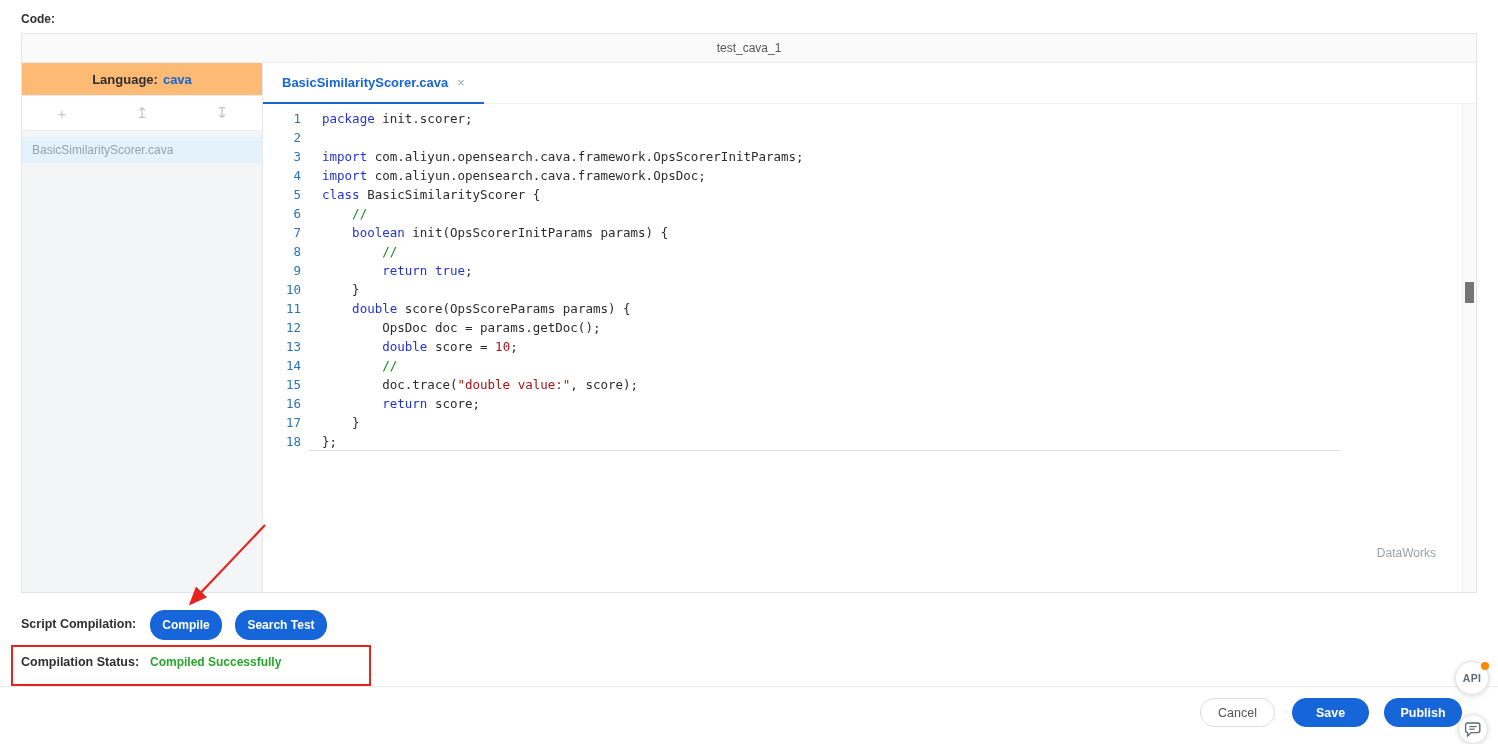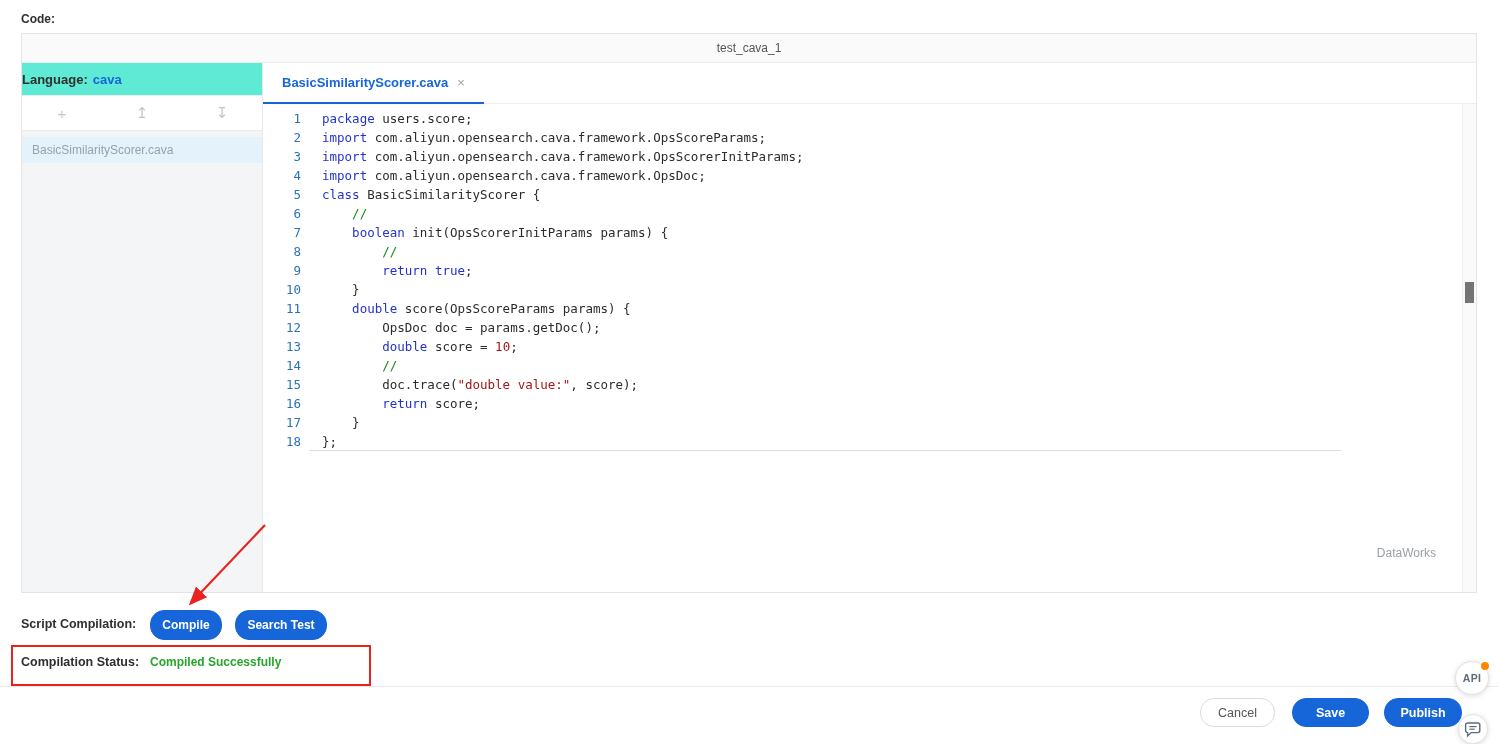--- a/index.html
+++ b/index.html
@@ -7,21 +7,21 @@
   body{font-family:"Liberation Sans",sans-serif;color:#333}
   .page{position:relative;width:1498px;height:744px;overflow:hidden;background:#fff}
 
   .code-label{position:absolute;left:21px;top:12px;font-size:12px;font-weight:bold;color:#2f2f2f}
 
   .panel{position:absolute;left:21px;top:33px;width:1456px;height:560px;border:1px solid #e4e4e4;display:flex;flex-direction:column;background:#fff}
   .panel-header{height:29px;flex:none;background:#fafafa;border-bottom:1px solid #ececec;display:flex;align-items:center;justify-content:center;font-size:12px;color:#555}
   .panel-body{flex:1;display:flex;min-height:0}
 
   .sidebar{width:241px;flex:none;border-right:1px solid #e8e8e8;background:#f4f5f6;display:flex;flex-direction:column}
-  .lang-row{height:33px;flex:none;background:#5eead4;border-bottom:1px solid #ececec;display:flex;align-items:center;gap:5px;font-size:13px}
+  .lang-row{height:33px;flex:none;background:#fdba74;border-bottom:1px solid #ececec;display:flex;align-items:center;justify-content:center;gap:5px;font-size:13px}
   .lang-label{font-weight:bold;color:#2f2f2f}
   .lang-value{color:var(--accent);font-weight:bold;cursor:pointer}
   .side-toolbar{height:35px;flex:none;background:#fff;border-bottom:1px solid #ececec;display:flex;align-items:center;justify-content:space-around;color:#c2c6cc;font-size:15px}
   .tool-btn{width:44px;text-align:center;cursor:pointer;user-select:none}
   .file-list{padding-top:6px}
   .file-item{height:26px;line-height:26px;padding-left:10px;background:#e4f3fb;color:#97a2ac;font-size:12px;white-space:nowrap;overflow:hidden;cursor:pointer}
 
   .editor{flex:1;display:flex;flex-direction:column;background:#fff;position:relative;min-width:0}
   .tabbar{height:41px;flex:none;border-bottom:1px solid #efefef;display:flex}
   .tab{display:flex;align-items:center;gap:9px;padding:0 19px;border-bottom:2px solid var(--accent);margin-bottom:-1px;cursor:pointer}
@@ -97,25 +97,24 @@
         <div class="tabbar">
           <div class="tab">
             <span class="tab-label">BasicSimilarityScorer.cava</span>
             <span class="tab-close">×</span>
           </div>
         </div>
         <div class="code-area">
           <div>
               <div class="code-line">
                 <span class="ln">1</span>
-                <span class="lc"><span class="tk-kw">package</span><span class="tk-pl"> users.score;</span></span>
+                <span class="lc"><span class="tk-kw">package</span><span class="tk-pl"> init.scorer;</span></span>
               </div>
               <div class="code-line">
                 <span class="ln">2</span>
-                <span class="lc"><span class="tk-kw">import</span><span class="tk-pl"> com.aliyun.opensearch.cava.framework.OpsScoreParams;</span></span>
               </div>
               <div class="code-line">
                 <span class="ln">3</span>
                 <span class="lc"><span class="tk-kw">import</span><span class="tk-pl"> com.aliyun.opensearch.cava.framework.OpsScorerInitParams;</span></span>
               </div>
               <div class="code-line">
                 <span class="ln">4</span>
                 <span class="lc"><span class="tk-kw">import</span><span class="tk-pl"> com.aliyun.opensearch.cava.framework.OpsDoc;</span></span>
               </div>
               <div class="code-line">

